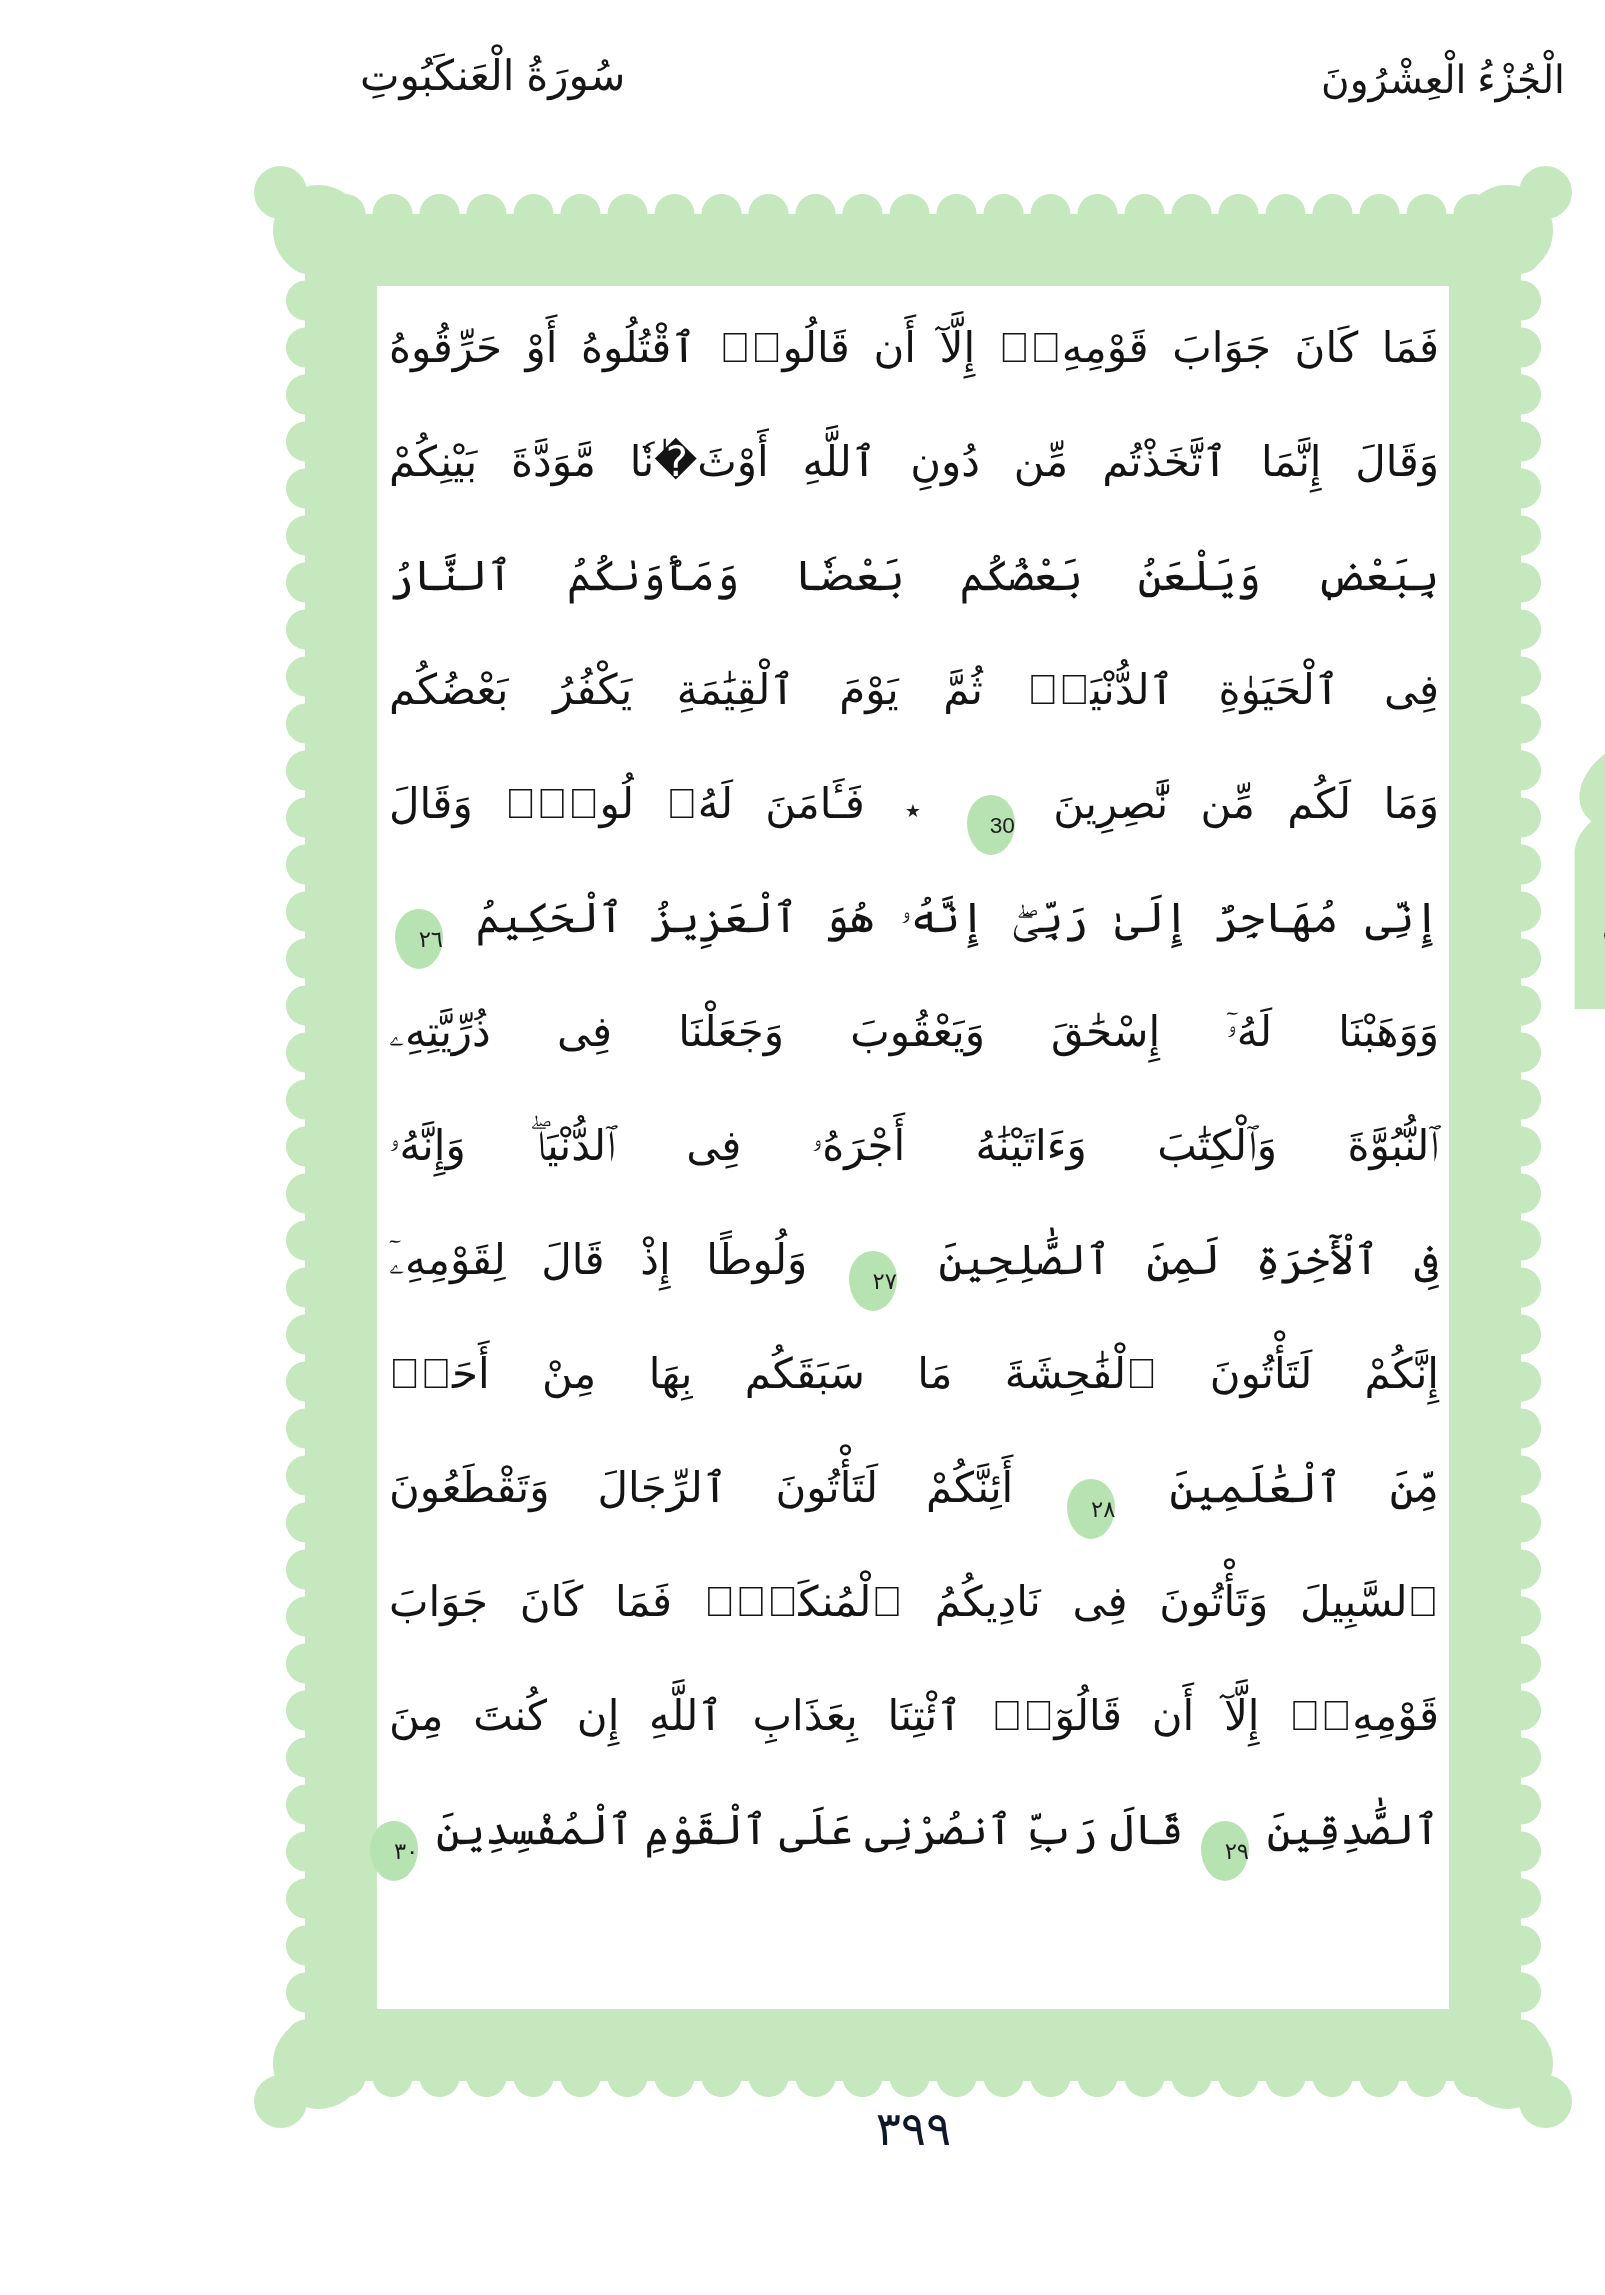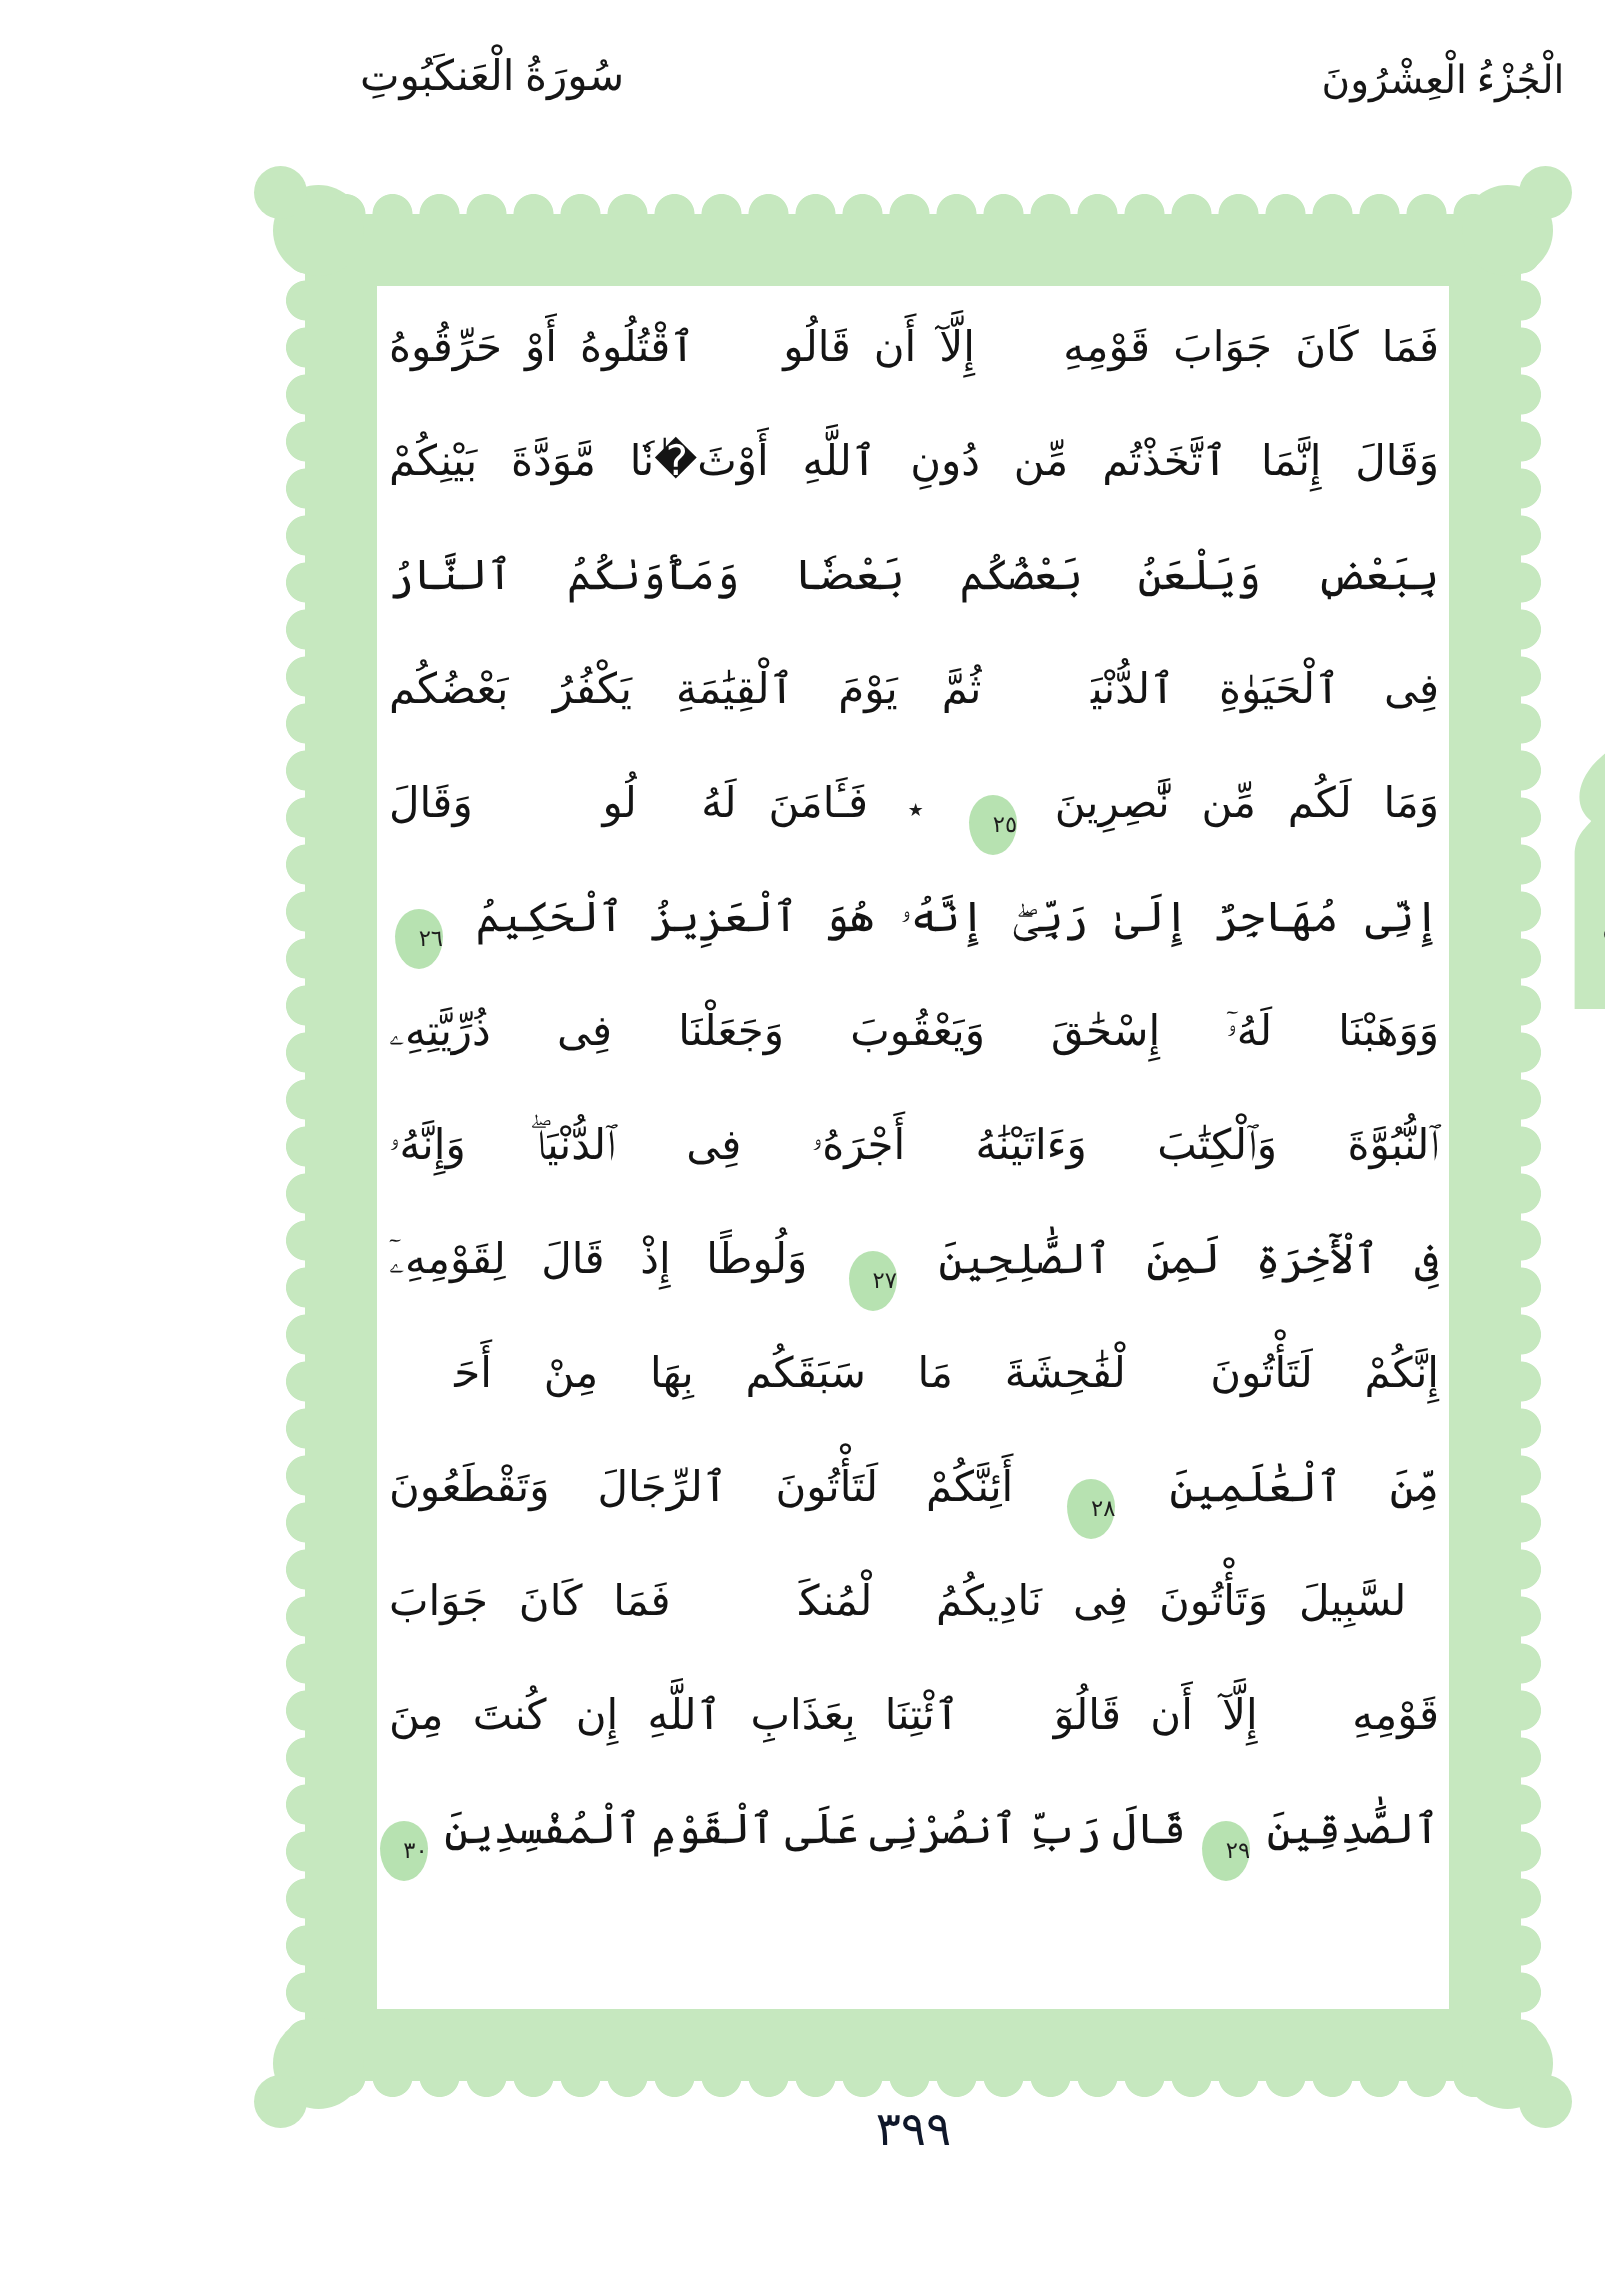--- a/index.html
+++ b/index.html
@@ -1,18 +1,18 @@
 <!DOCTYPE html>
 <html lang="ar" dir="rtl" style="--frame-green: #c6e8bf; --marker-green: #b7e2b1;font-size:12px"><head>
 <meta charset="utf-8">
 <style>
   html,body{margin:0;padding:0;background:#ffffff;}
   #page{
     position:relative;width:1396px;height:2295px;background:#fff;overflow:hidden;
-    font-family:Liberation Serif, serif;direction:rtl;color:#151515;
+    font-family:Liberation Sans, sans-serif;direction:rtl;color:#151515;
   }
   
   .hdr{position:absolute;color:#161616;white-space:nowrap;}
   .hdr-surah{left:151px;top:51px;font-size:42px;}
   .hdr-juz{left:1087px;top:57px;width:294px;text-align:center;font-size:39px;}
   
   .frame-ring{
     position:absolute;left:96px;top:214px;width:1216px;height:1867px;
     box-sizing:border-box;border:72px solid var(--frame-green);
   }
@@ -82,21 +82,21 @@
     <div class="blob" style="left:45px;top:2075px;width:53px;height:53px;"></div>
     <div class="blob" style="left:1253px;top:2018px;width:91px;height:91px;"></div>
     <div class="blob" style="left:1310px;top:2075px;width:53px;height:53px;"></div>
   </div>
 
   <div id="text-area">
       <div class="quran-line"><span>فَمَا كَانَ جَوَابَ قَوْمِهِۦٓ إِلَّآ أَن قَالُوا۟ ٱقْتُلُوهُ أَوْ حَرِّقُوهُ</span> </div>
       <div class="quran-line"><span>وَقَالَ إِنَّمَا ٱتَّخَذْتُم مِّن دُونِ ٱللَّهِ أَوْثَ�ٰنٗا مَّوَدَّةَ بَيْنِكُمْ</span> </div>
       <div class="quran-line"><span>بِبَعْضٖ وَيَلْعَنُ بَعْضُكُم بَعْضٗا وَمَأْوَىٰكُمُ ٱلنَّارُ</span> </div>
       <div class="quran-line"><span>فِى ٱلْحَيَوٰةِ ٱلدُّنْيَاۖ ثُمَّ يَوْمَ ٱلْقِيَٰمَةِ يَكْفُرُ بَعْضُكُم</span> </div>
-      <div class="quran-line"><span>وَمَا لَكُم مِّن نَّٰصِرِينَ</span> <span class="ayah-marker">٢٥</span> <span class="rub-star">٭</span> <span>فَـَٔامَنَ لَهُۥ لُوطٞۘ وَقَالَ</span> </div>
+      <div class="quran-line"><span>وَمَا لَكُم مِّن نَّٰصِرِينَ</span> <span class="ayah-marker">30</span> <span class="rub-star">٭</span> <span>فَـَٔامَنَ لَهُۥ لُوطٞۘ وَقَالَ</span> </div>
       <div class="quran-line"><span>إِنِّى مُهَاجِرٌ إِلَىٰ رَبِّىٓۖ إِنَّهُۥ هُوَ ٱلْعَزِيزُ ٱلْحَكِيمُ</span> <span class="ayah-marker">٢٦</span> </div>
       <div class="quran-line"><span>وَوَهَبْنَا لَهُۥٓ إِسْحَٰقَ وَيَعْقُوبَ وَجَعَلْنَا فِى ذُرِّيَّتِهِۦ</span> </div>
       <div class="quran-line"><span>ٱلنُّبُوَّةَ وَٱلْكِتَٰبَ وَءَاتَيْنَٰهُ أَجْرَهُۥ فِى ٱلدُّنْيَاۖ وَإِنَّهُۥ</span> </div>
       <div class="quran-line"><span>فِى ٱلْأٓخِرَةِ لَمِنَ ٱلصَّٰلِحِينَ</span> <span class="ayah-marker">٢٧</span> <span>وَلُوطًا إِذْ قَالَ لِقَوْمِهِۦٓ</span> </div>
       <div class="quran-line"><span>إِنَّكُمْ لَتَأْتُونَ ٱلْفَٰحِشَةَ مَا سَبَقَكُم بِهَا مِنْ أَحَدٖ</span> </div>
       <div class="quran-line"><span>مِّنَ ٱلْعَٰلَمِينَ</span> <span class="ayah-marker">٢٨</span> <span>أَئِنَّكُمْ لَتَأْتُونَ ٱلرِّجَالَ وَتَقْطَعُونَ</span> </div>
       <div class="quran-line"><span>ٱلسَّبِيلَ وَتَأْتُونَ فِى نَادِيكُمُ ٱلْمُنكَرَۖ فَمَا كَانَ جَوَابَ</span> </div>
       <div class="quran-line"><span>قَوْمِهِۦٓ إِلَّآ أَن قَالُوٓا۟ ٱئْتِنَا بِعَذَابِ ٱللَّهِ إِن كُنتَ مِنَ</span> </div>
       <div class="quran-line"><span>ٱلصَّٰدِقِينَ</span> <span class="ayah-marker">٢٩</span> <span>قَالَ رَبِّ ٱنصُرْنِى عَلَى ٱلْقَوْمِ ٱلْمُفْسِدِينَ</span> <span class="ayah-marker">٣٠</span> </div>
     </div>

